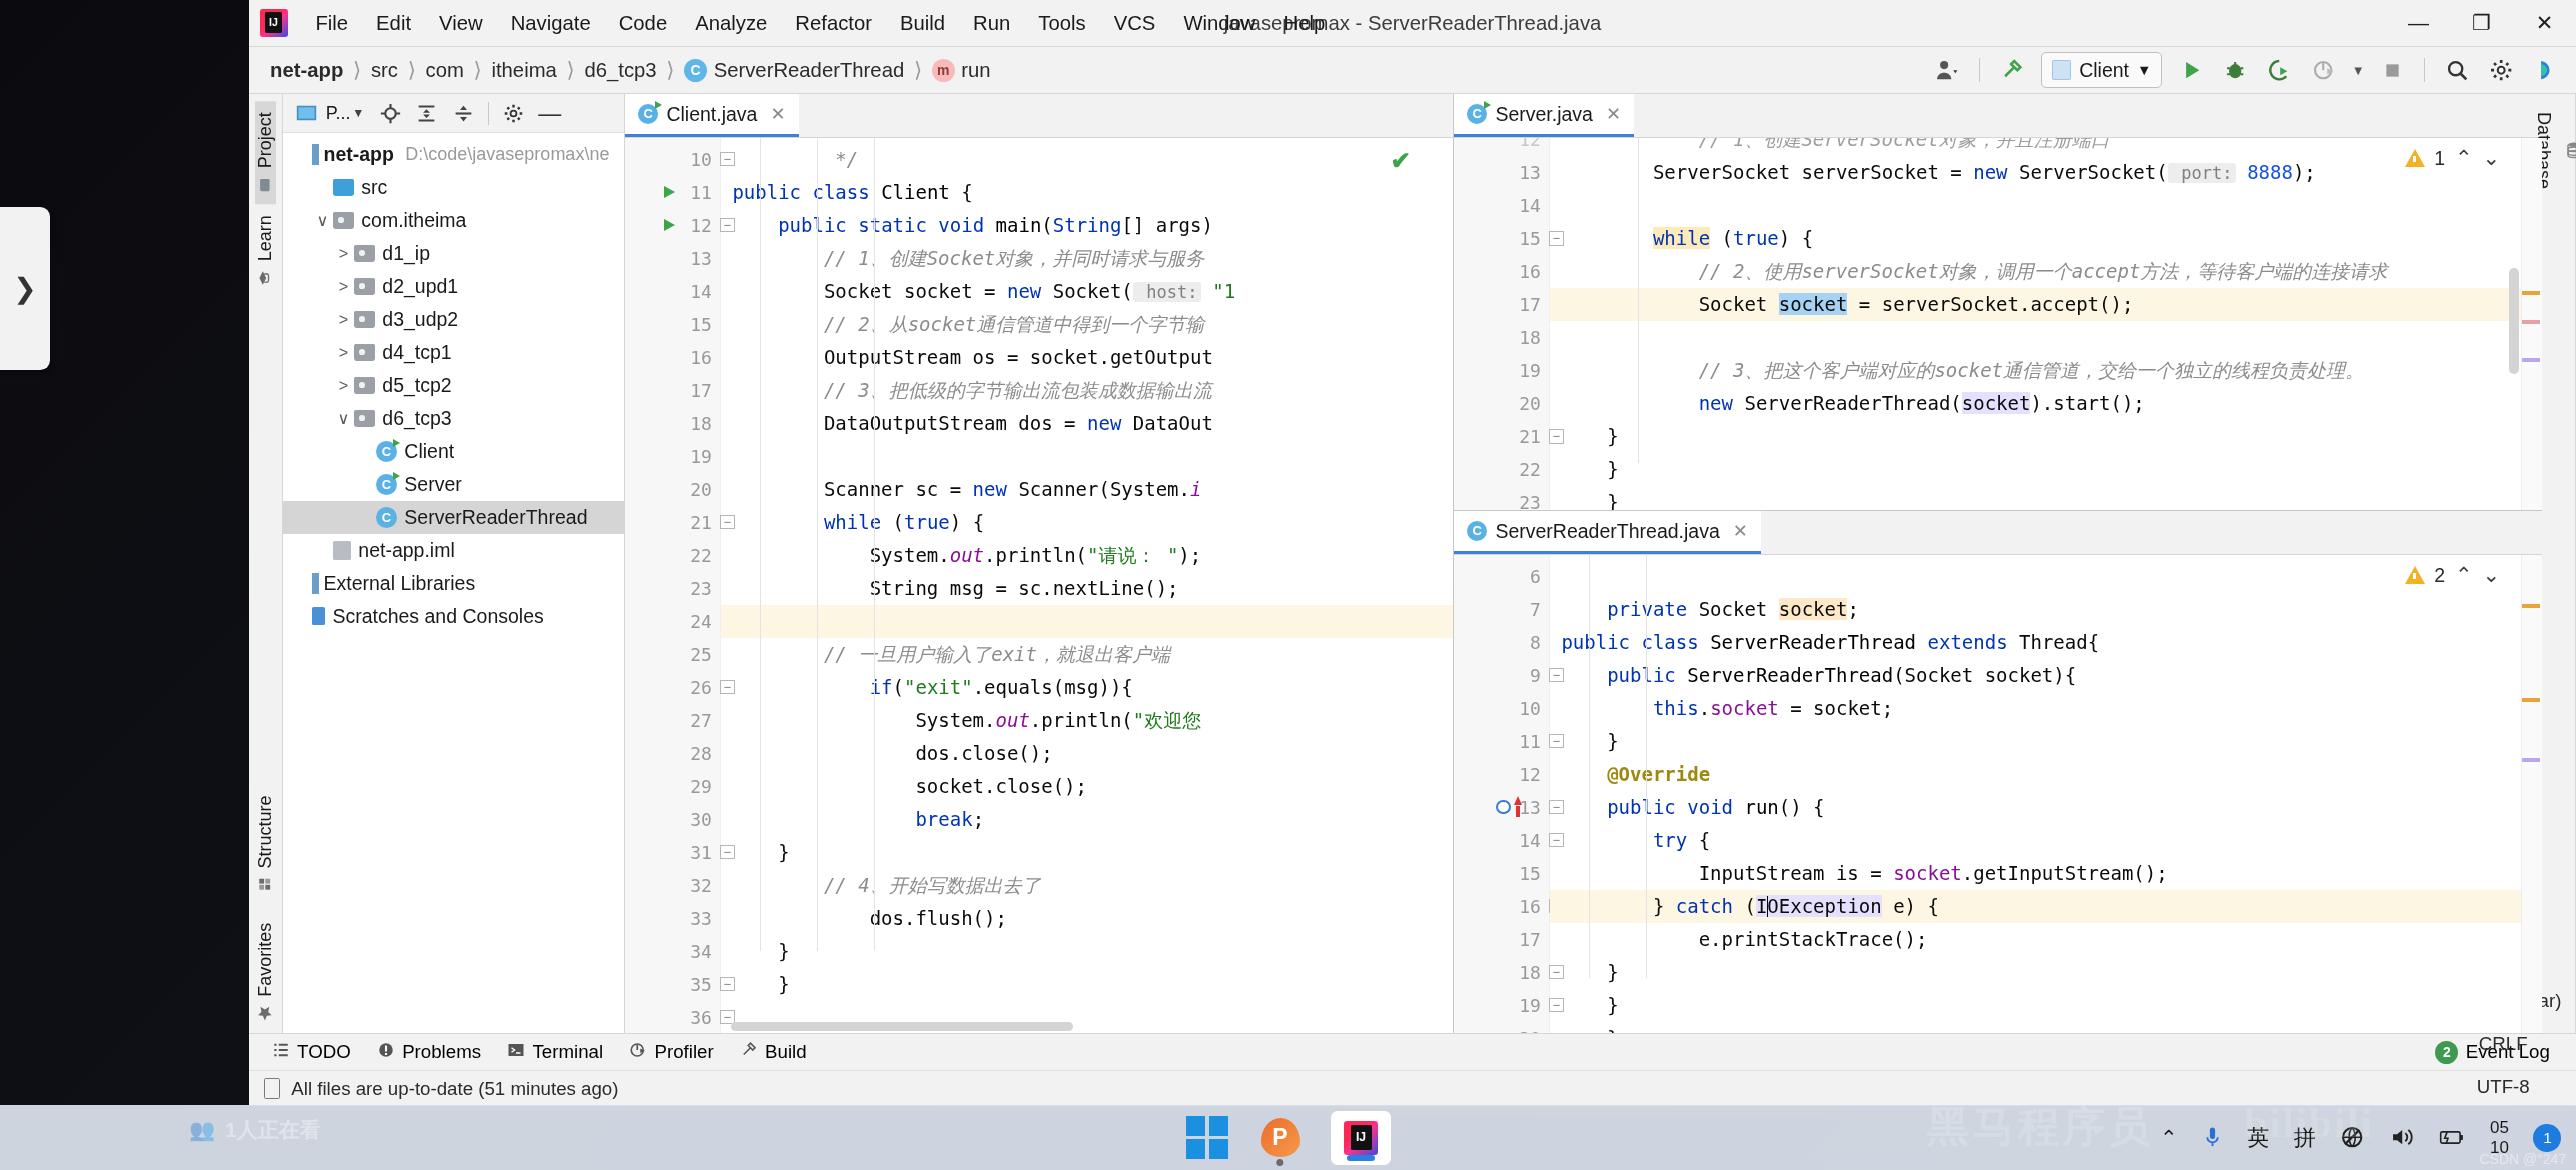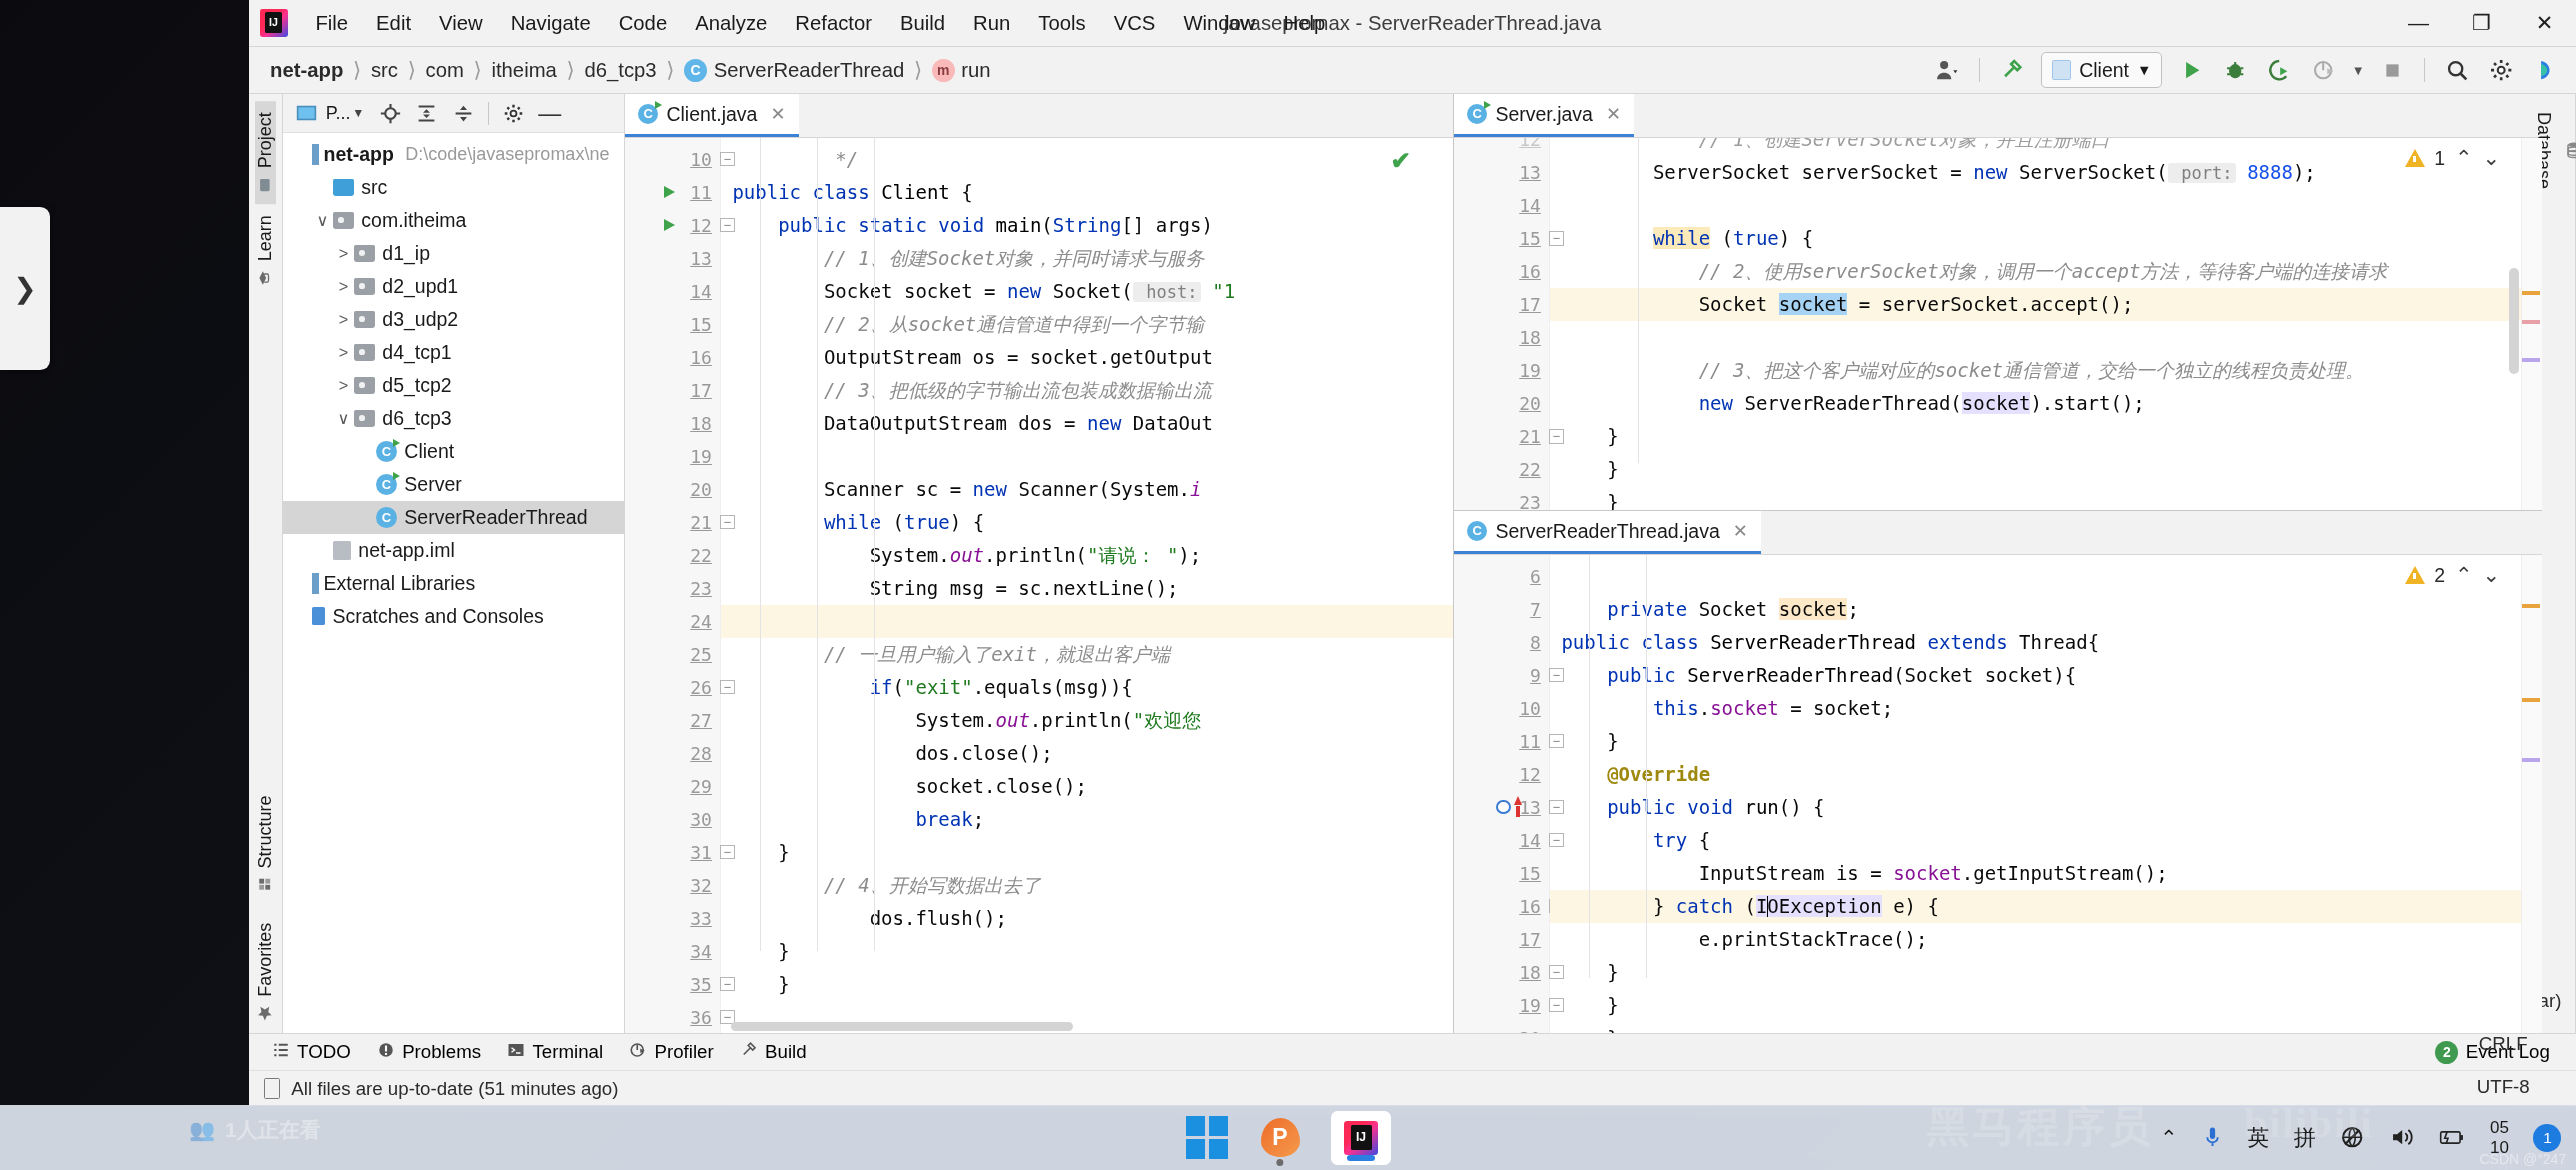--- a/index.html
+++ b/index.html
@@ -195,21 +195,21 @@
     font-family:"DejaVu Sans Mono","Liberation Mono",monospace;
     font-size:19px;
   }
   .codewrap { display:flex; height:100%; }
   .gutter {
     width: 96px; flex:none; background:#f7f7f7; border-right:0.8px solid #efefef;
     padding-top: 4.9px; position:relative;
   }
   .gline {
     height: 33px; line-height:33px; text-align:right; padding-right: 8.1px;
-    color:#999; font-size:18px; position:relative;text-decoration:underline;
+    color:#999; font-size:18px; position:relative;
   }
   .gline .runmark{
     position:absolute; left: 39px; top: 9.8px;
     border-left:11.4px solid #3ea34a; border-top:6.5px solid transparent; border-bottom:6.5px solid transparent;
   }
   .gline .fold{
     position:absolute; right:-14.6px; top:9px; width:14.6px;height:14.6px;
     border:0.8px solid #b6b6b6; color:#8a8a8a; font-size:12.2px; line-height:13px; text-align:center;
     background:#fff;
   }

